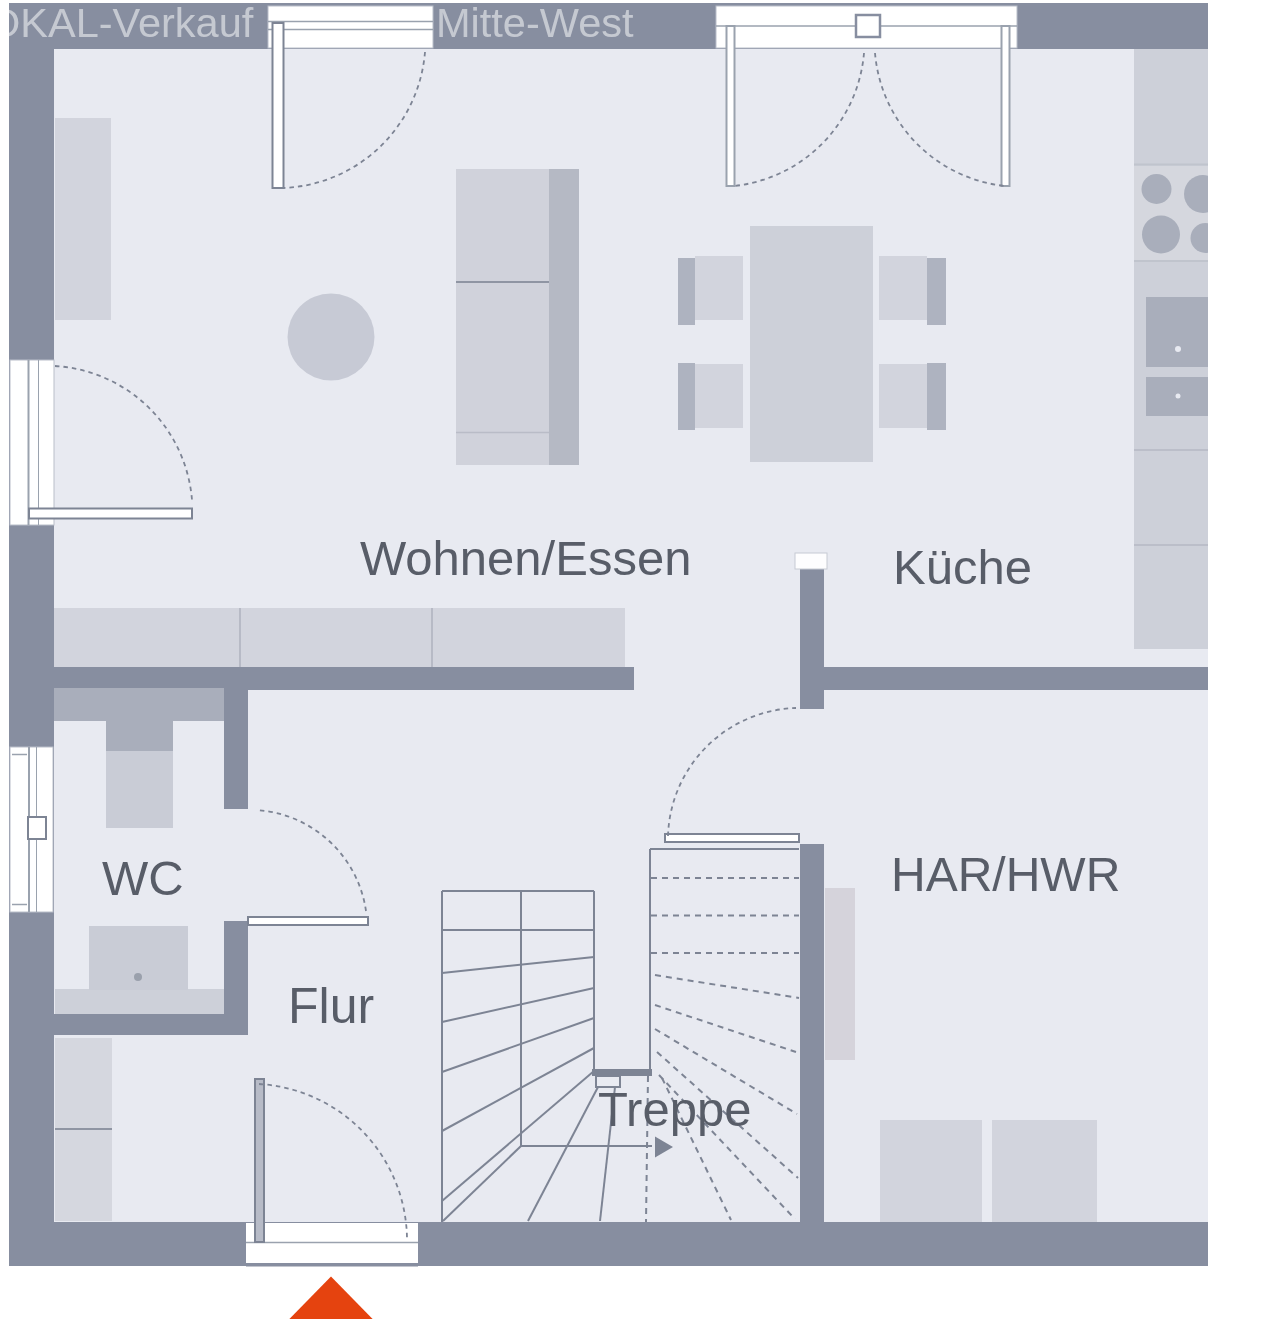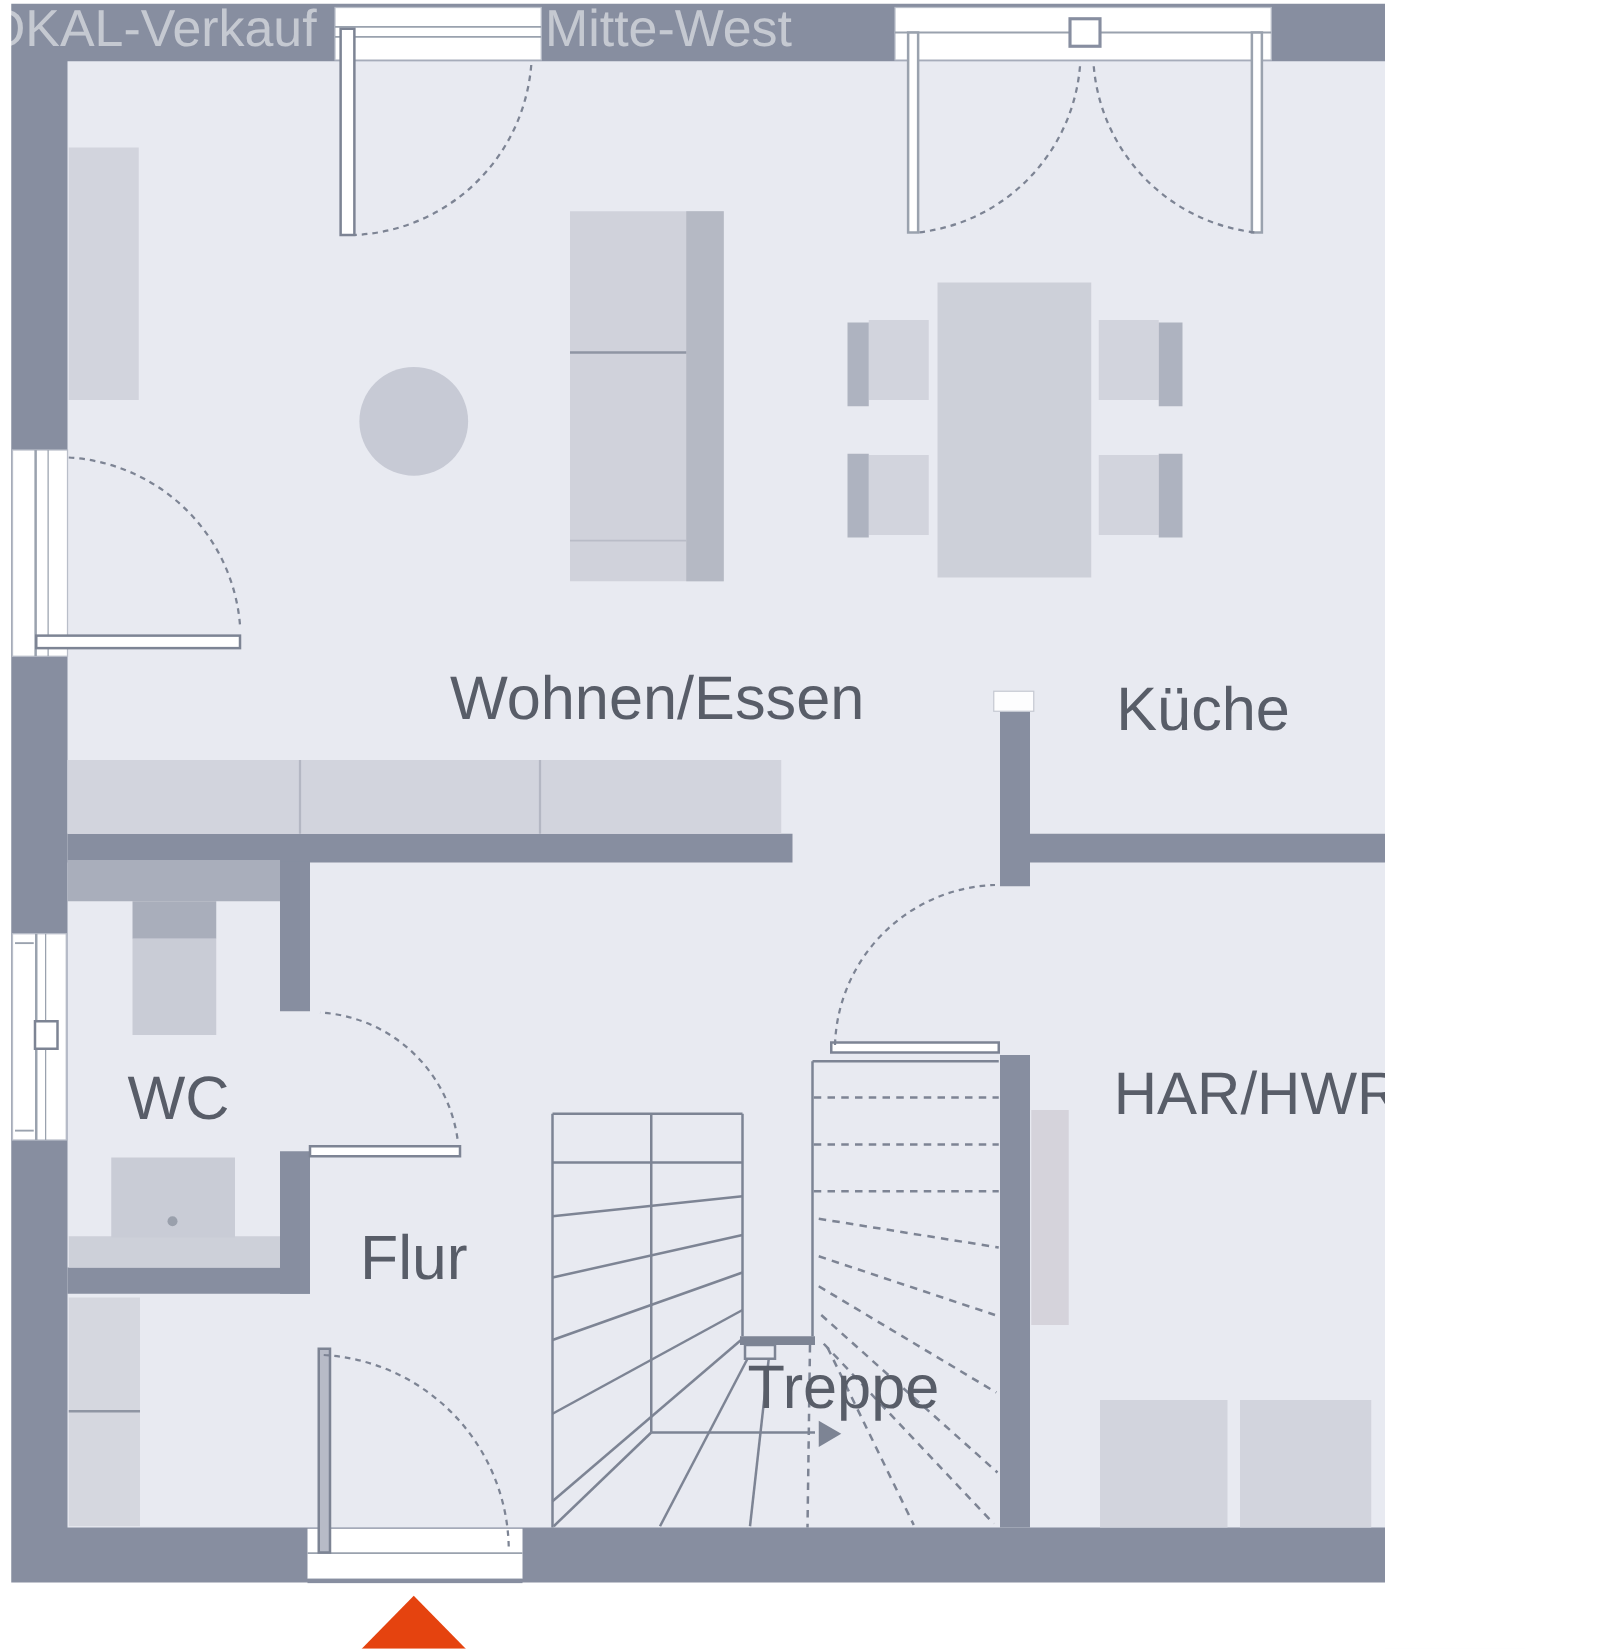--- a/index.html
+++ b/index.html
@@ -1,16 +1,16 @@
 <!DOCTYPE html>
 <html><head>
 <meta charset="utf-8">
 <style>
 html,body{margin:0;padding:0;background:#ffffff;}
-#page{position:relative;width:1108px;height:1319px;overflow:hidden;background:#ffffff;
+#page{position:relative;width:1208px;height:1319px;overflow:hidden;background:#ffffff;
 font-family:"Liberation Sans", sans-serif;}
 svg{position:absolute;left:0;top:0;}
 text{font-family:"Liberation Sans", sans-serif;}
 </style>
 </head>
 <body>
 <div id="page">
 <svg width="1280" height="1319" viewBox="0 0 1280 1319">
 
 <rect x="0" y="0" width="1280" height="1319" fill="#ffffff"></rect>

